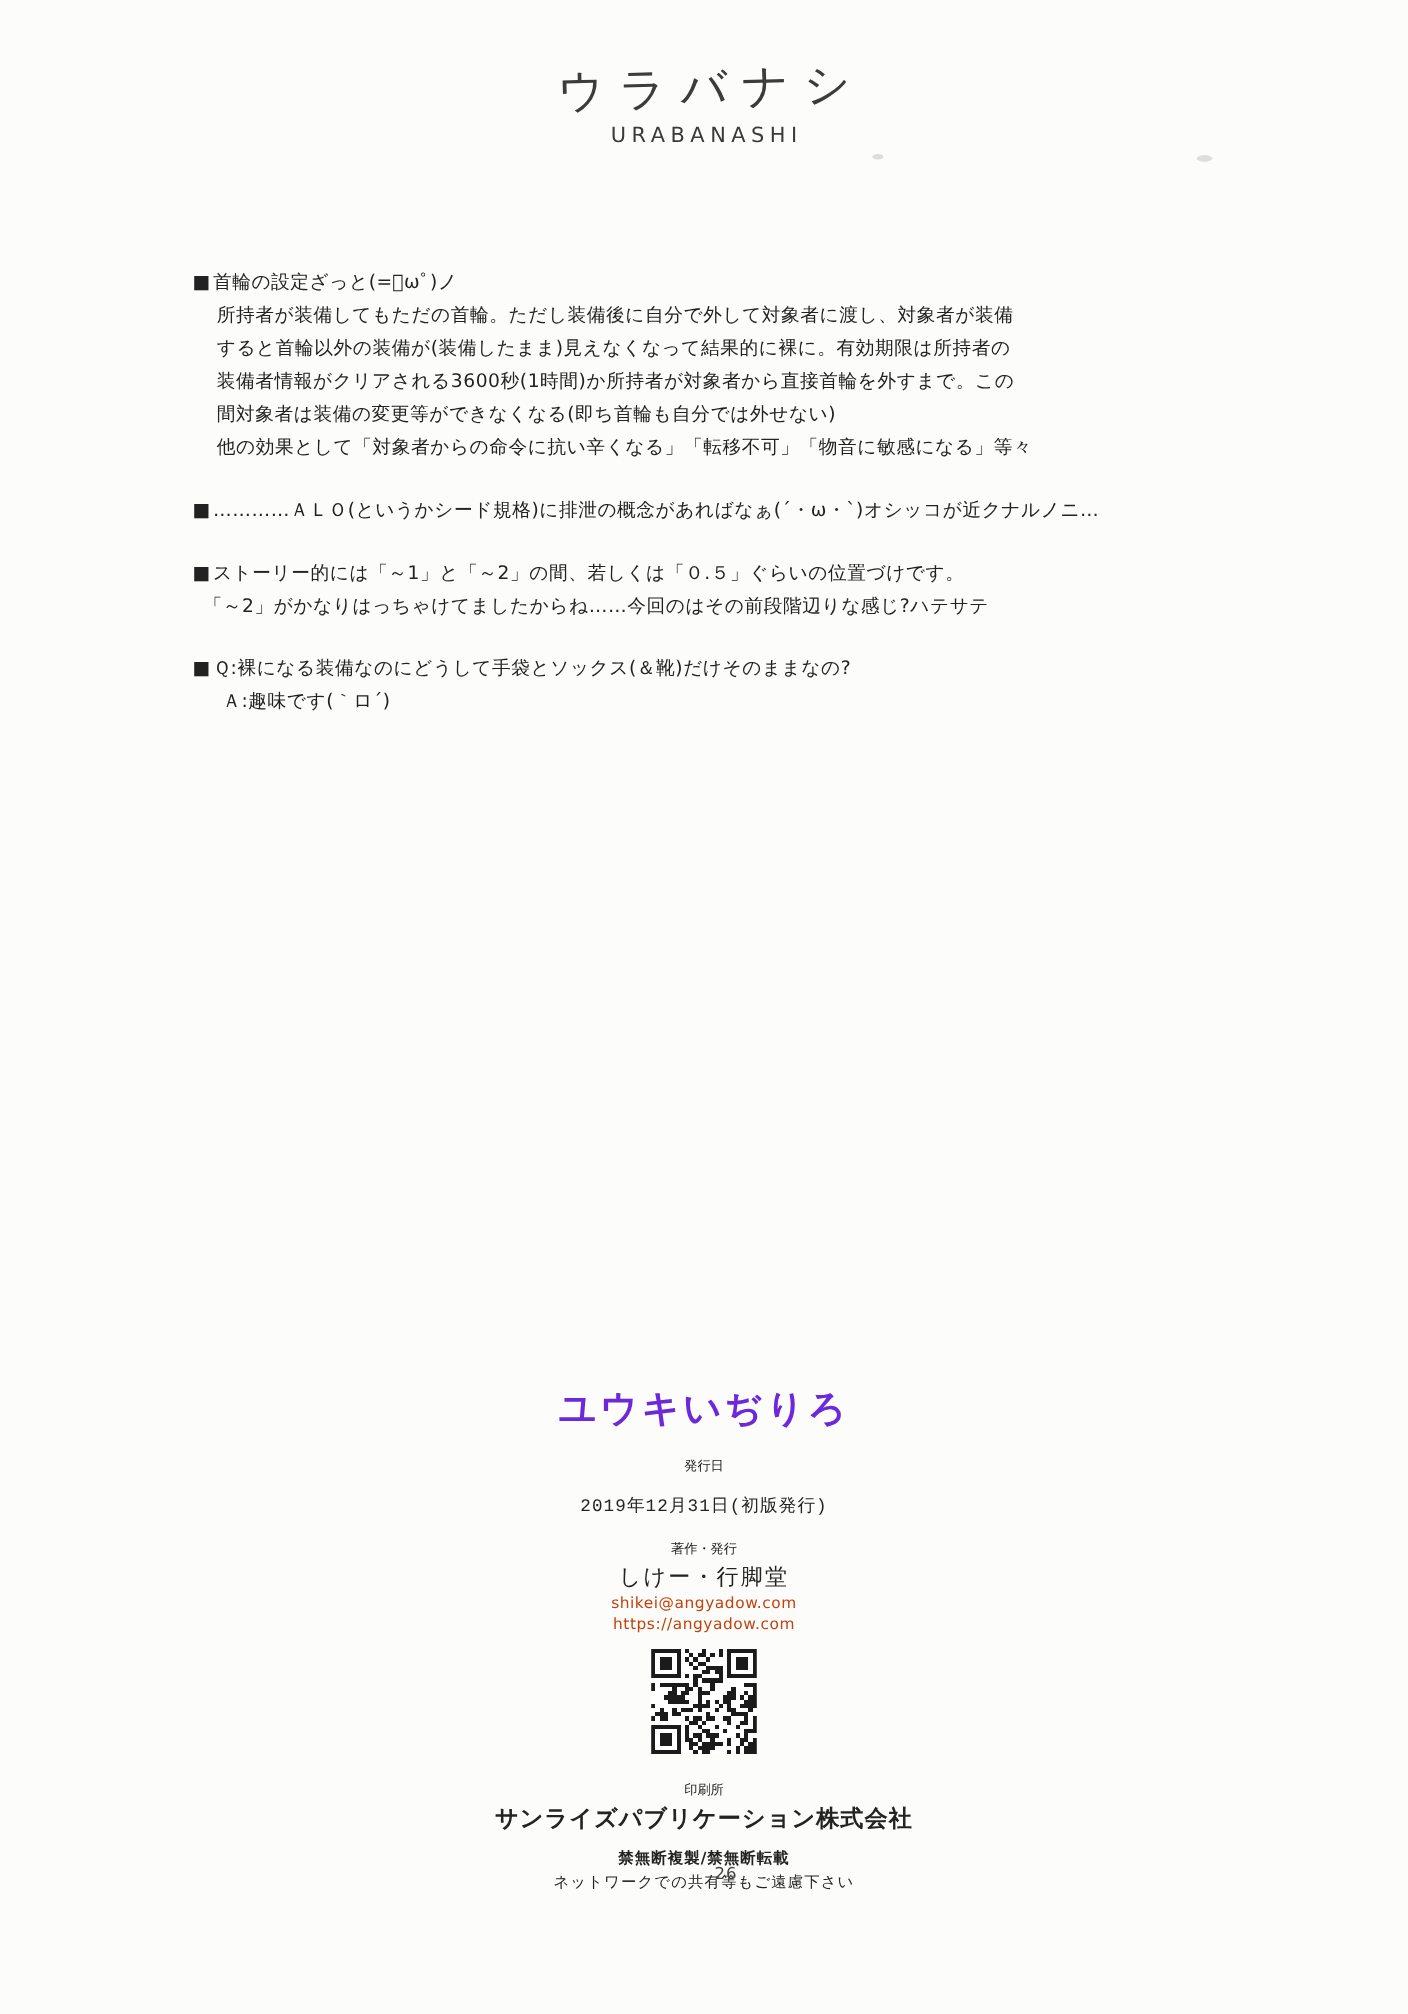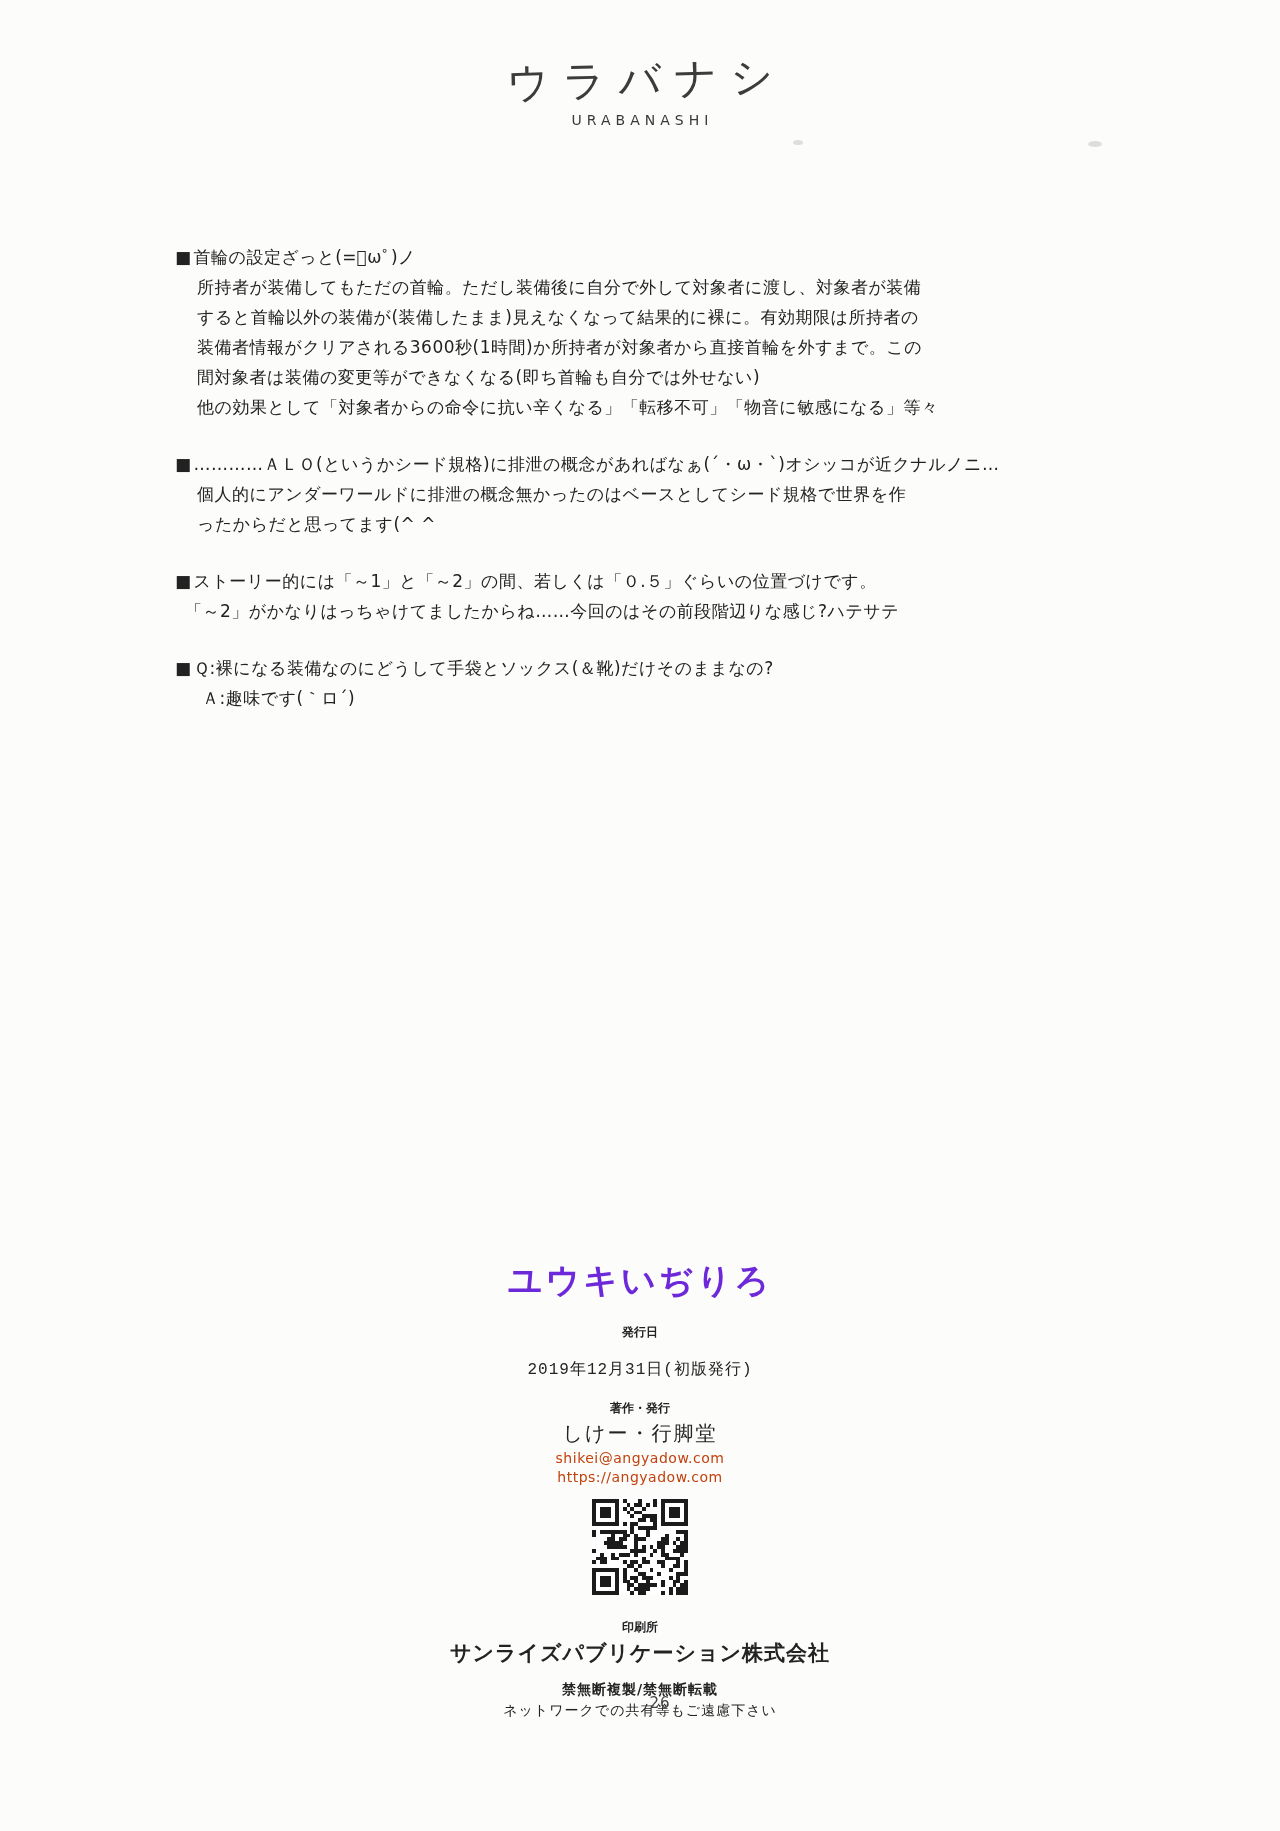--- a/index.html
+++ b/index.html
@@ -8,36 +8,36 @@
     background:#fcfcfb; color:#232323; overflow:hidden;
     font-family:"DejaVu Sans","Liberation Sans",sans-serif;
   }
   
   .header { position:absolute; top:52px; left:0; right:0; text-align:center; }
   .title-kana {
     font-size:42px; letter-spacing:13px; color:#3c3c3c; font-weight:400;
     transform:rotate(-1.5deg); text-indent:13px;
   }
   .title-romaji {
-    margin-top:4px; font-size:14px; letter-spacing:5px; color:#3a3a3a; text-indent:5px;
+    margin-top:4px; font-size:19px; letter-spacing:5px; color:#3a3a3a; text-indent:5px;
   }
   
   .notes { position:absolute; top:242px; left:175px; width:860px; }
   .note { margin-bottom:27px; }
   .note-heading, .line {
     font-size:17px; line-height:30px; letter-spacing:0.5px; white-space:nowrap; color:#222;
   }
   .marker { margin-right:2px; }
   .indent-lg { padding-left:22px; }
   .indent-sm { padding-left:10px; }
   .indent-q  { padding-left:27px; }
   
   .colophon { position:absolute; top:1258px; left:0; right:0; text-align:center; }
   .book-title { margin:0; font-size:34px; font-weight:bold; letter-spacing:3px; color:#6d28d9; }
-  .c-label { margin-top:20px; font-size:12px; font-weight:bold; color:#222; }
+  .c-label { margin-top:20px; font-size:12px; font-weight:normal; color:#222; }
   .c-date { margin-top:18px; font-size:16px; letter-spacing:1px;font-family:Liberation Mono, monospace; }
   .c-author { margin-top:3px; font-size:20px; letter-spacing:2px; }
   .c-contact { margin-top:3px; font-size:14px; letter-spacing:0.5px; color:#c2410c; }
   .qr-wrap { margin-top:14px; }
   .qr-wrap svg { display:inline-block; }
   .c-printer { margin-top:3px; font-size:21px; font-weight:bold; letter-spacing:1px; }
   .c-warn1 { margin-top:14px; font-size:14px; font-weight:bold; letter-spacing:1px; }
   .c-warn2 { margin-top:3px; font-size:14px; letter-spacing:1px; }
   .page-number { position:absolute; top:1694px; left:0; right:0; text-align:center;
     font-size:15px; color:#444; letter-spacing:1px;padding-left:40px; }
@@ -67,24 +67,20 @@
         <div class="line">所持者が装備してもただの首輪。ただし装備後に自分で外して対象者に渡し、対象者が装備</div>
         <div class="line">すると首輪以外の装備が(装備したまま)見えなくなって結果的に裸に。有効期限は所持者の</div>
         <div class="line">装備者情報がクリアされる3600秒(1時間)か所持者が対象者から直接首輪を外すまで。この</div>
         <div class="line">間対象者は装備の変更等ができなくなる(即ち首輪も自分では外せない)</div>
         <div class="line">他の効果として「対象者からの命令に抗い辛くなる」「転移不可」「物音に敏感になる」等々</div>
       </div>
     </div>
 
     <div class="note">
       <div class="note-heading"><span class="marker">■</span><span>…………ＡＬＯ(というかシード規格)に排泄の概念があればなぁ(´・ω・`)オシッコが近クナルノニ…</span></div>
-      <div class="note-body indent-lg">
-        <div class="line">個人的にアンダーワールドに排泄の概念無かったのはベースとしてシード規格で世界を作</div>
-        <div class="line">ったからだと思ってます(^ ^ゞ</div>
-      </div>
     </div>
 
     <div class="note">
       <div class="note-heading"><span class="marker">■</span><span>ストーリー的には「～1」と「～2」の間、若しくは「０.５」ぐらいの位置づけです。</span></div>
       <div class="note-body indent-sm">
         <div class="line">「～2」がかなりはっちゃけてましたからね……今回のはその前段階辺りな感じ?ハテサテ</div>
       </div>
     </div>
 
     <div class="note">

